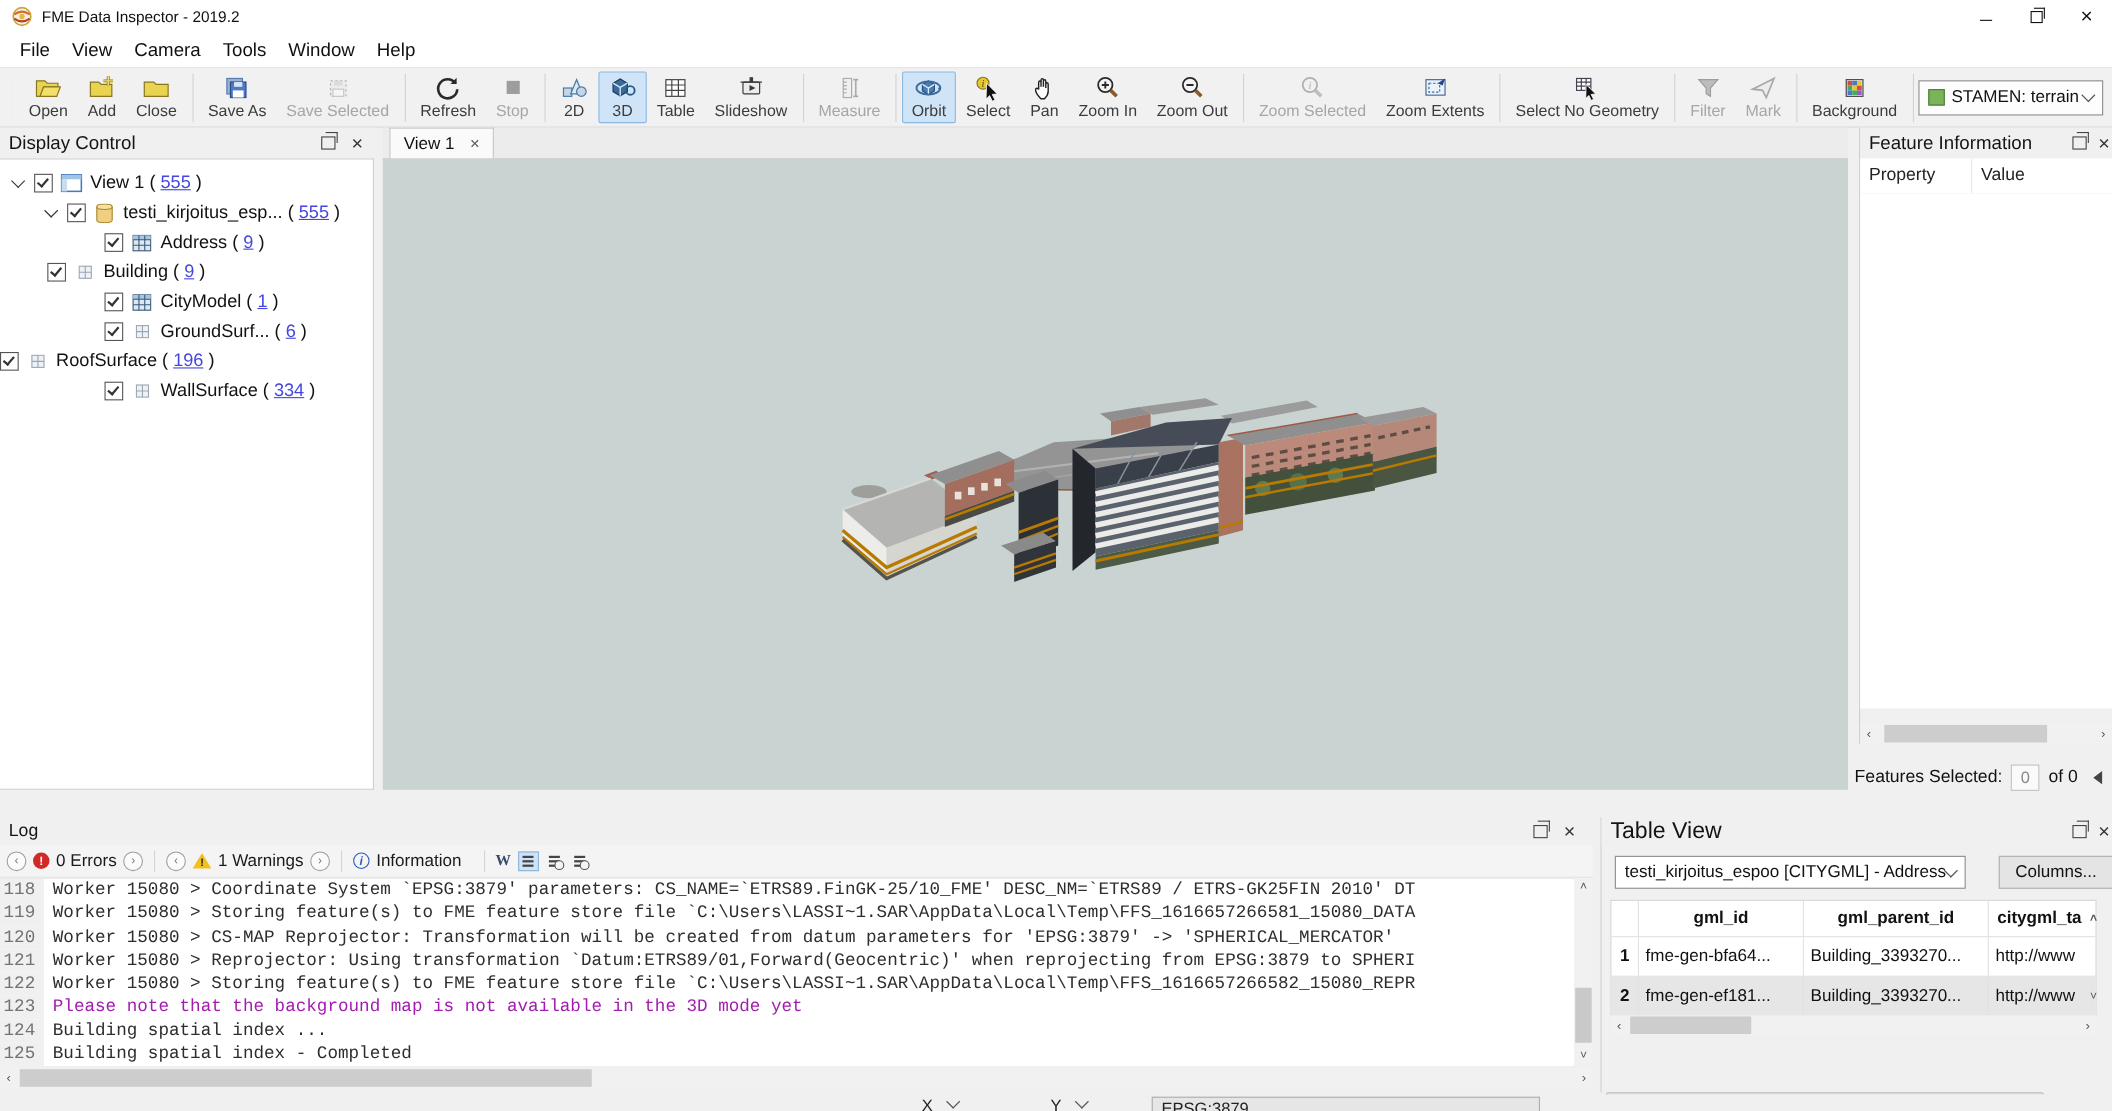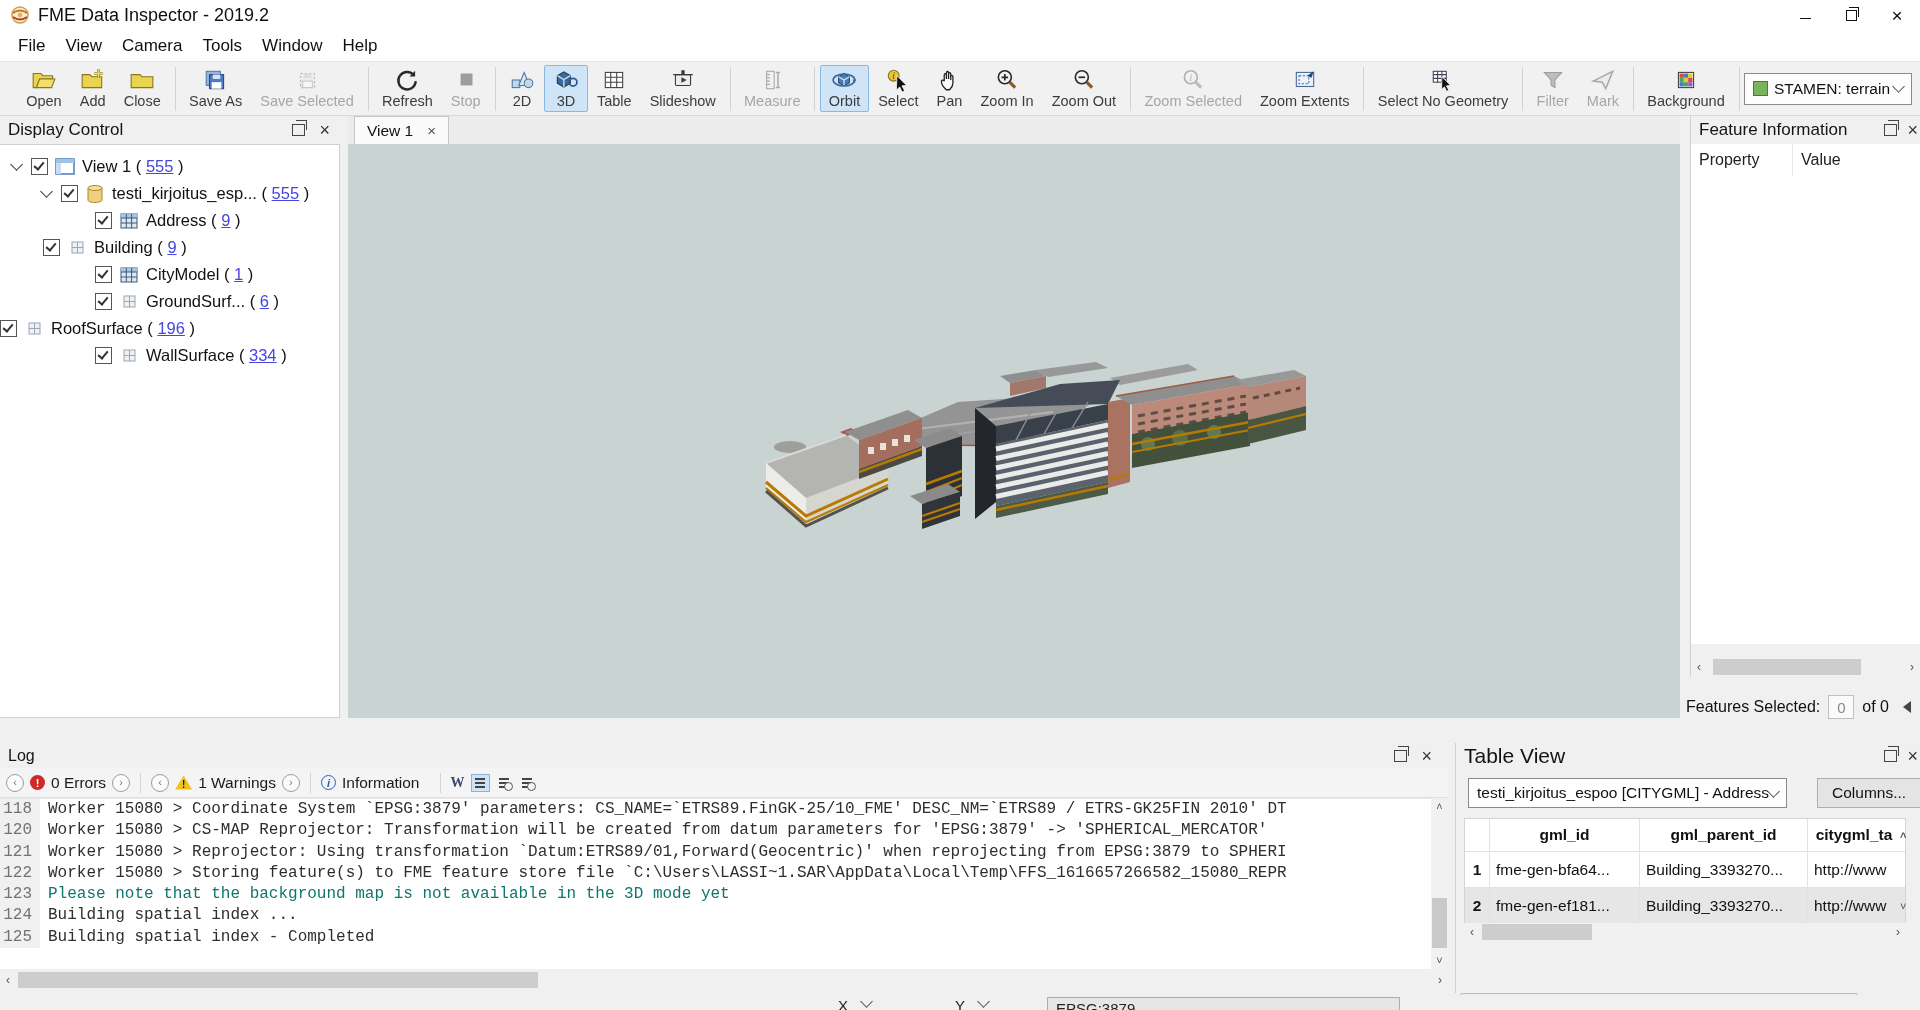--- a/index.html
+++ b/index.html
@@ -2,21 +2,21 @@
 <html><head>
 <meta charset="utf-8">
 <style>
   html,body{margin:0;padding:0;}
   body{font-family:"Liberation Sans",sans-serif;background:#f0f0f0;}
   #app{position:relative;width:1920px;height:1010px;background:#f0f0f0;overflow:hidden;}
 
   
   .titlebar{position:absolute;left:0;top:0;width:1920px;height:30px;background:#ffffff;display:flex;align-items:center;}
   .app-logo{margin-left:10px;width:20px;height:20px;}
-  .title-text{margin-left:8px;font-size:18px;color:#101010;}
+  .title-text{margin-left:8px;font-size:14px;color:#101010;}
   .win-btns{margin-left:auto;display:flex;height:30px;}
   .win-btn{width:46px;height:30px;display:flex;align-items:center;justify-content:center;}
   .ic-min{width:11px;border-bottom:1.6px solid #111;height:1px;margin-top:6px;}
   .ic-restore{width:9px;height:9px;border:1.4px solid #111;position:relative;background:#fff;}
   .ic-restore::before{content:"";position:absolute;left:2px;top:-4px;width:9px;height:9px;border:1.4px solid #111;border-left:none;border-bottom:none;}
   .ic-x{font-size:19px;color:#111;line-height:19px;}
 
   
   .menubar{position:absolute;left:0;top:30px;width:1920px;height:31px;background:#ffffff;display:flex;align-items:center;padding-left:8px;box-sizing:border-box;}
   .menu-item{padding:0 10px;font-size:17px;color:#101010;}
@@ -87,21 +87,21 @@
   .wico{font-size:14px;font-weight:bold;color:#3a4a6a;font-family:"Liberation Serif",serif;}
   .lines-ico{width:17px;height:16px;border:1px solid #8ab4dc;background:#cfe3f6;display:flex;align-items:center;justify-content:center;}
   .lines-ico i,.maglist i{display:block;width:10px;height:2px;background:#444;box-shadow:0 4px 0 #444,0 -4px 0 #444;}
   .maglist{position:relative;width:17px;height:16px;display:flex;align-items:center;justify-content:center;}
   .maglist::after{content:"";position:absolute;right:0;bottom:0;width:7px;height:7px;border:1.5px solid #555;border-radius:50%;background:#f4f4f4;}
   .log-body{position:absolute;left:0;top:55px;width:1431px;height:170px;background:#fff;border-top:1px solid #e8e8e8;overflow:hidden;display:flex;}
   .logtxt{flex:1;overflow:hidden;}
   .logrow{height:21.25px;display:flex;white-space:pre;font-family:"Liberation Mono",monospace;font-size:16px;line-height:21.25px;}
   .lnum{width:40px;min-width:40px;text-align:right;padding-right:8px;color:#737373;background:#f0f0f0;box-sizing:border-box;}
   .ltxt{padding-left:8px;color:#2e2e2e;}
-  .ltxt.blue{color:#0f766e;}
+  .ltxt.blue{color:#a21caf;}
   .vscroll{position:absolute;right:0;top:55px;width:17px;height:170px;background:#f1f1f1;}
   .vthumb{position:absolute;left:1px;width:15px;background:#c9c9c9;}
   .va{position:absolute;left:0;width:17px;text-align:center;font-size:11px;color:#555;}
 
   
   .tv{position:absolute;left:1455px;top:743px;width:465px;height:250px;border-left:1px solid #d0d0d0;box-sizing:border-box;}
   .tv-controls{position:absolute;left:0;top:32px;width:100%;height:36px;display:flex;align-items:center;}
   .selectbox{display:flex;align-items:center;height:30px;border:1px solid #8a8a8a;background:#fff;box-sizing:border-box;padding:0 8px;font-size:15.5px;color:#111;}
   .btn{height:30px;background:#e4e4e4;border:1px solid #aeaeae;display:flex;align-items:center;justify-content:center;font-size:15.5px;color:#111;padding:0 14px;box-sizing:border-box;}
   .grid{position:absolute;left:8px;top:75px;width:442px;background:#fff;border:1px solid #d4d4d4;box-sizing:border-box;}
@@ -633,20 +633,21 @@
       <span class="maglist">
           <i></i>
         </span>
       <span class="maglist">
           <i></i>
         </span>
     </div>
     <div class="log-body">
       <div class="logtxt">
         <div class="logrow"><span class="lnum">118</span><span class="ltxt">Worker 15080 &gt; Coordinate System `EPSG:3879' parameters: CS_NAME=`ETRS89.FinGK-25/10_FME' DESC_NM=`ETRS89 / ETRS-GK25FIN 2010' DT</span></div>
+        <div class="logrow"><span class="lnum">119</span><span class="ltxt">Worker 15080 &gt; Storing feature(s) to FME feature store file `C:\Users\LASSI~1.SAR\AppData\Local\Temp\FFS_1616657266581_15080_DATA</span></div>
         <div class="logrow"><span class="lnum">120</span><span class="ltxt">Worker 15080 &gt; CS-MAP Reprojector: Transformation will be created from datum parameters for 'EPSG:3879' -&gt; 'SPHERICAL_MERCATOR'</span></div>
         <div class="logrow"><span class="lnum">121</span><span class="ltxt">Worker 15080 &gt; Reprojector: Using transformation `Datum:ETRS89/01,Forward(Geocentric)' when reprojecting from EPSG:3879 to SPHERI</span></div>
         <div class="logrow"><span class="lnum">122</span><span class="ltxt">Worker 15080 &gt; Storing feature(s) to FME feature store file `C:\Users\LASSI~1.SAR\AppData\Local\Temp\FFS_1616657266582_15080_REPR</span></div>
         <div class="logrow"><span class="lnum">123</span><span class="ltxt blue">Please note that the background map is not available in the 3D mode yet</span></div>
         <div class="logrow"><span class="lnum">124</span><span class="ltxt">Building spatial index ...</span></div>
         <div class="logrow"><span class="lnum">125</span><span class="ltxt">Building spatial index - Completed</span></div>
       </div>
     </div>
     <div class="vscroll">
       <span class="va" style="top:2px;">˄</span>

